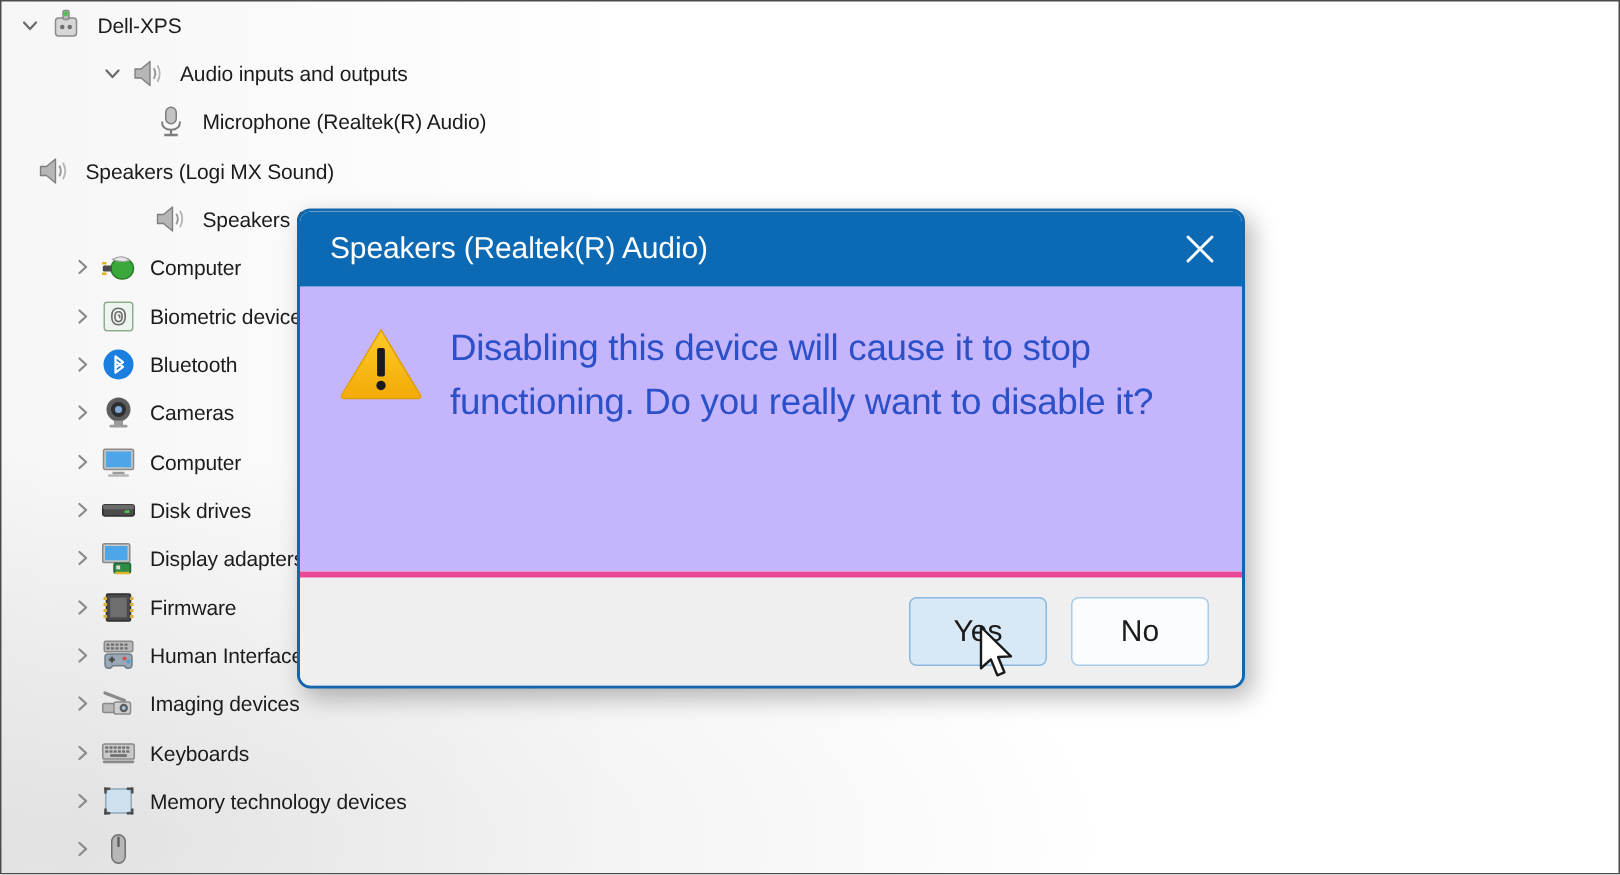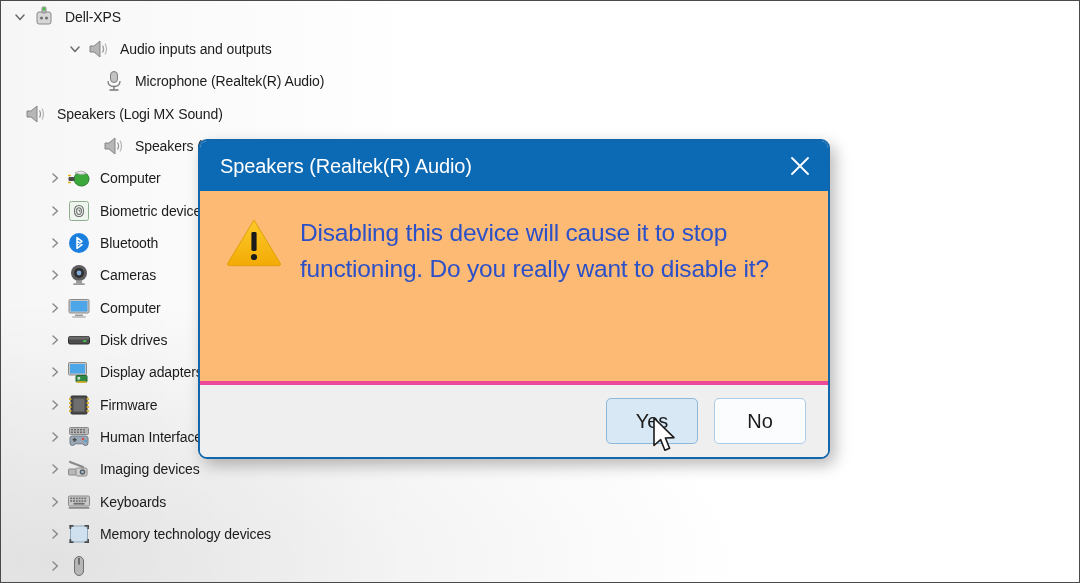--- a/index.html
+++ b/index.html
@@ -116,21 +116,21 @@
     display: flex;
     align-items: center;
     justify-content: center;
     color: #ffffff;
     cursor: default;
   }
   #dlg-close svg { display: block; }
 
   #dlg-body {
     height: 190px;
-    background: #fdba74;
+    background: #c4b5fd;
     display: flex;
     padding: 24px 26px 0 26px;
     box-sizing: border-box;
   }
 
   #warn-icon {
     width: 58px;
     min-width: 58px;
     margin-right: 16px;
     padding-top: 2px;

